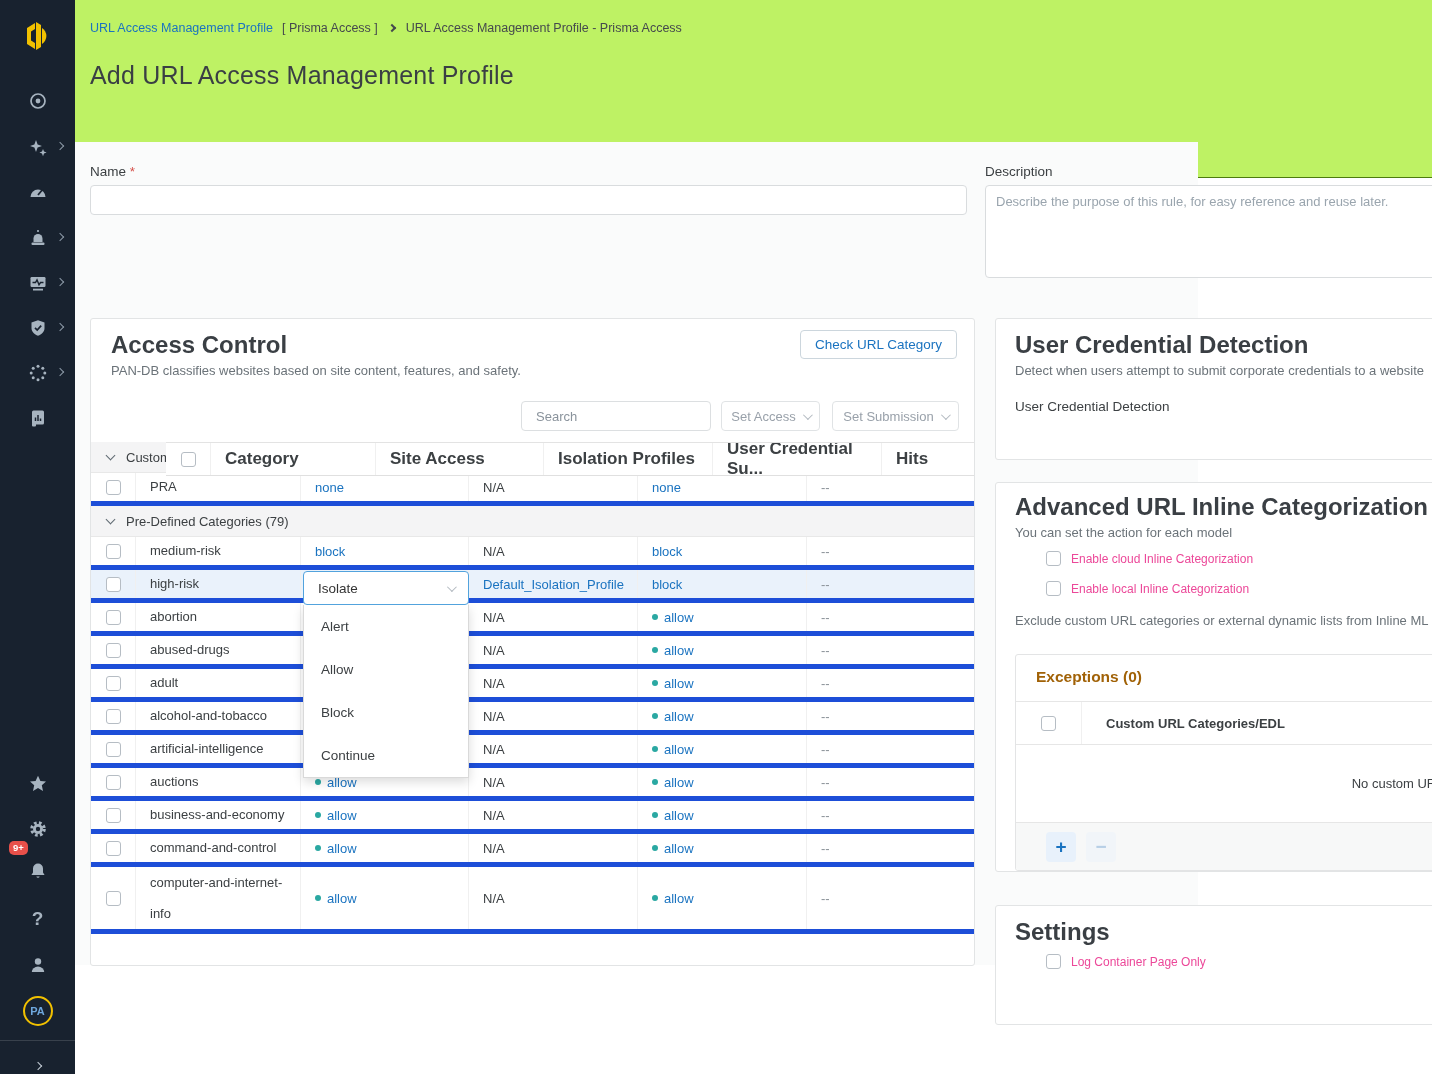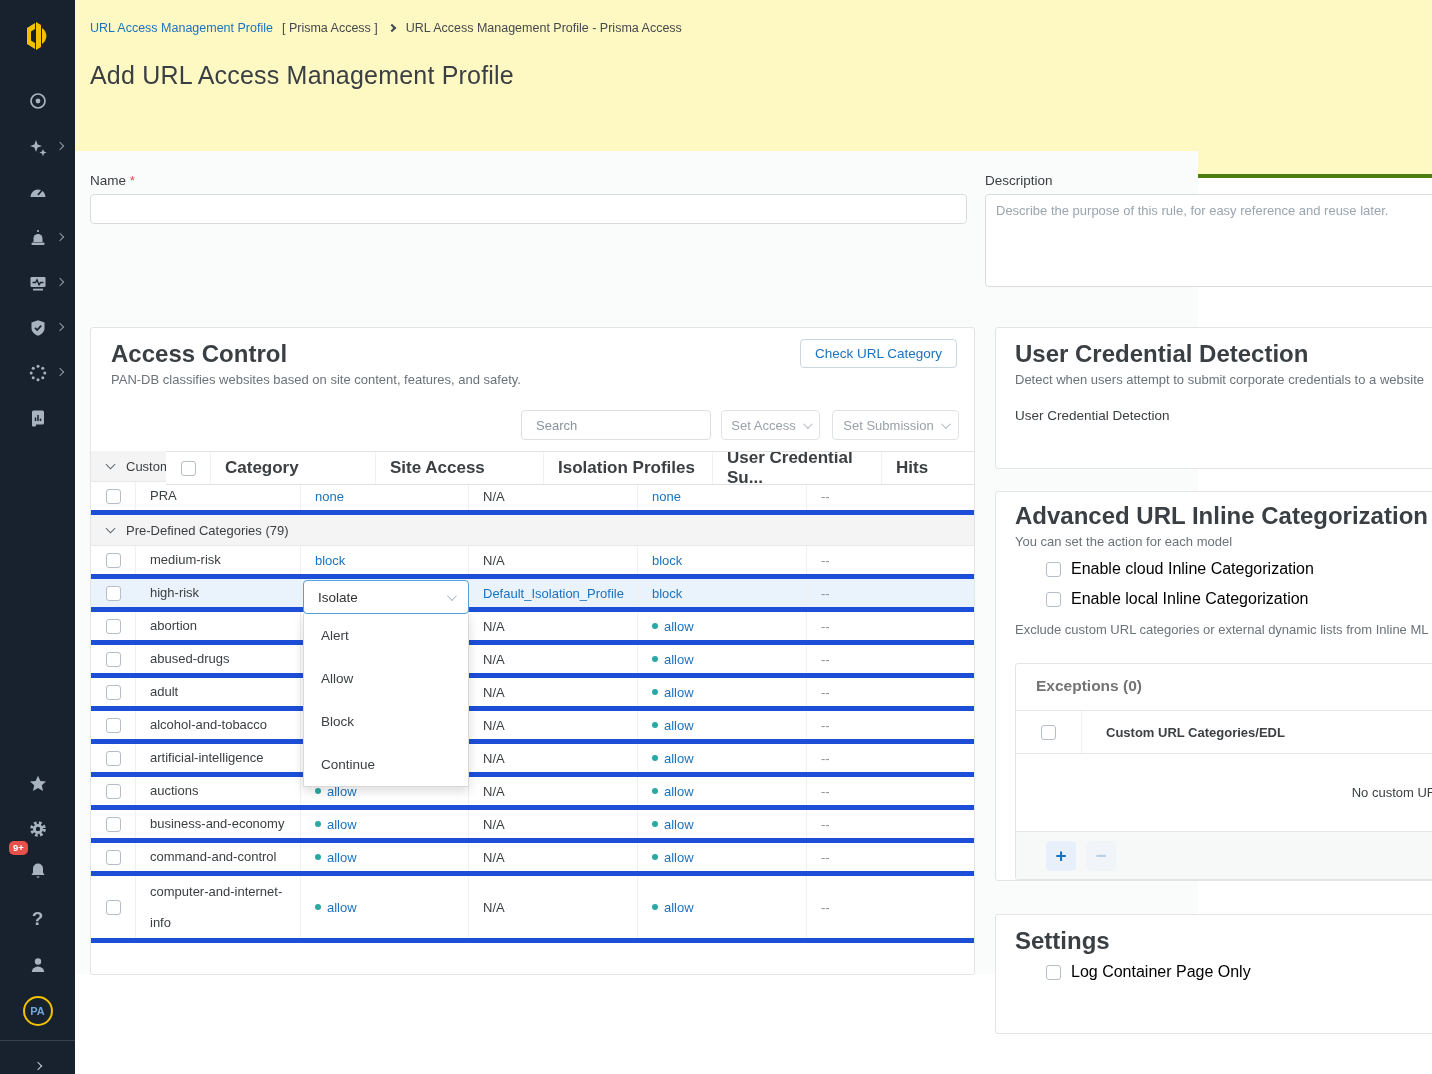--- a/index.html
+++ b/index.html
@@ -11,33 +11,33 @@
   .logo { position:absolute; left:19px; top:16px; width:38px; height:40px; }
   .nav-item { position:absolute; left:0; width:75px; height:44px; display:flex; align-items:center; justify-content:center; cursor:pointer; }
   .nav-item .ico { width:20px; height:20px; display:block; }
   .nav-chev { position:absolute; right:12px; top:50%; margin-top:-4px; width:6px; height:6px; border-top:1.6px solid #8d9aa8; border-right:1.6px solid #8d9aa8; transform:rotate(45deg); }
   .badge { position:absolute; top:-8px; left:9px; background:#e8504a; color:#fff; font-size:9.5px; font-weight:bold; padding:2px 4px; border-radius:5px; line-height:1; }
   .avatar { width:30px; height:30px; border-radius:50%; border:2px solid #f2c100; color:#6ea7dd; font-size:11px; font-weight:bold; display:flex; align-items:center; justify-content:center; background:#18222f; }
   .side-divider { position:absolute; left:0; top:1040px; width:75px; border-top:1px solid rgba(255,255,255,.14); }
   .help-q { color:#a7b4c0; font-size:19px; font-weight:bold; }
 
   
-  .header { position:absolute; left:75px; top:0; width:1357px; height:178px; background:#fef9c3; border-bottom:4px solid #4d7c0f; }
+  .header { position:absolute; left:75px; top:0; width:1357px; height:178px; background:#bef264; border-bottom:1px solid #4d7c0f; }
   .breadcrumb { position:absolute; left:15px; top:21px; font-size:12.5px; display:flex; align-items:center; gap:9px; }
   .bc-link { color:#1a73c0; cursor:pointer; }
   .bc-ctx { color:#45494d; }
   .bc-chev { width:6px; height:6px; border-top:2px solid #45494d; border-right:2px solid #45494d; transform:rotate(45deg); margin:0 2px; }
   .bc-cur { color:#45494d; }
   .page-title { position:absolute; left:15px; top:61px; font-size:25px; font-weight:500; color:#3a3f44; letter-spacing:.2px; }
   .tabs { position:absolute; left:0; bottom:-1px; display:flex; }
   .tab { padding:0 16px; height:34px; display:flex; align-items:center; font-size:13.5px; color:#3c4043; cursor:pointer; border-bottom:3px solid transparent; }
   .tab.active { border-bottom-color:#4a90cf; }
 
   
-  .content { position:absolute; left:75px; top:151px; width:1123px; height:823px; background:#fafbfb; }
+  .content { position:absolute; left:75px; top:142px; width:1123px; height:823px; background:#fafbfb; }
   .field-label { font-size:13.5px; color:#3c4043; }
   .req { color:#d5504a; }
   .name-label { position:absolute; left:15px; top:22px; }
   .name-input { position:absolute; left:15px; top:43px; width:877px; height:30px; border:1px solid #d9dcde; border-radius:4px; background:#fff; padding:0 10px; font-size:13px; color:#333; }
   .desc-label { position:absolute; left:910px; top:22px; }
   .desc-input { position:absolute; left:910px; top:43px; width:880px; height:93px; border:1px solid #d9dcde; border-radius:4px; background:#fff; padding:8px 10px; font-size:13px; color:#333; resize:none; font-family:"Liberation Sans",sans-serif; }
   .desc-input::placeholder, .name-input::placeholder { color:#9aa5ae; }
 
   .card { position:absolute; background:#fff; border:1px solid #e2e4e5; border-radius:3px; }
   .card-title { font-size:24px; font-weight:600; color:#3a3f44; }
@@ -81,24 +81,24 @@
 
   
   #ucd-card { left:920px; top:176px; width:900px; height:142px; }
   #ucd-card .card-title { position:absolute; left:19px; top:12px; }
   #ucd-card .card-sub { position:absolute; left:19px; top:44px; width:420px; }
   #ucd-label { position:absolute; left:19px; top:80px; font-size:13.5px; color:#3c4043; }
 
   #adv-card { left:920px; top:340px; width:900px; height:390px; }
   #adv-card .card-title { position:absolute; left:19px; top:10px; }
   #adv-card .card-sub { position:absolute; left:19px; top:42px; width:420px; }
-  .cb-row { position:absolute; left:21px; display:flex; align-items:center; gap:10px; font-size:16px; color:#000000;padding-left:29px; }
+  .cb-row { position:absolute; left:21px; display:flex; align-items:center; gap:10px; font-size:12px; color:#ec4899;padding-left:29px; }
   #adv-exclude { position:absolute; left:19px; top:130px; font-size:13px; color:#6b7379; white-space:nowrap; overflow:hidden; width:440px; }
   .exc-box { position:absolute; left:19px; top:171px; width:860px; height:217px; border:1px solid #e3e4e5; border-radius:3px; overflow:hidden; }
-  .exc-title { position:absolute; left:20px; top:13px; font-size:15.5px; font-weight:600; color:#737373; }
+  .exc-title { position:absolute; left:20px; top:13px; font-size:15.5px; font-weight:600; color:#a16207; }
   .exc-header { position:absolute; left:0; top:46px; width:100%; height:44px; border-top:1px solid #e6e6e6; border-bottom:1px solid #e6e6e6; display:flex; align-items:center; }
   .exc-header .ckcol { width:66px; display:flex; justify-content:center; border-right:1px solid #f0f0f0; height:100%; align-items:center; }
   .exc-header .col-label { padding-left:24px; font-size:13px; font-weight:700; color:#3c4043; }
   .exc-empty { position:absolute; left:0; top:90px; width:100%; height:76px; display:flex; align-items:center; justify-content:center; font-size:13px; color:#3c4043; }
   .exc-footer { position:absolute; left:0; bottom:0; width:100%; height:48px; background:#f7f8f8; border-top:1px solid #e6e6e6; display:flex; align-items:center; gap:10px; padding-left:30px; }
   .sq-btn { width:30px; height:30px; border-radius:4px; display:flex; align-items:center; justify-content:center; font-size:19px; font-weight:bold; cursor:pointer; }
   .sq-btn.add { background:#e8f1fb; color:#1a73c0; }
   .sq-btn.rem { background:#f1f5f9; color:#b7cfe6; }
 
   #set-card { left:920px; top:763px; width:900px; height:120px; }

